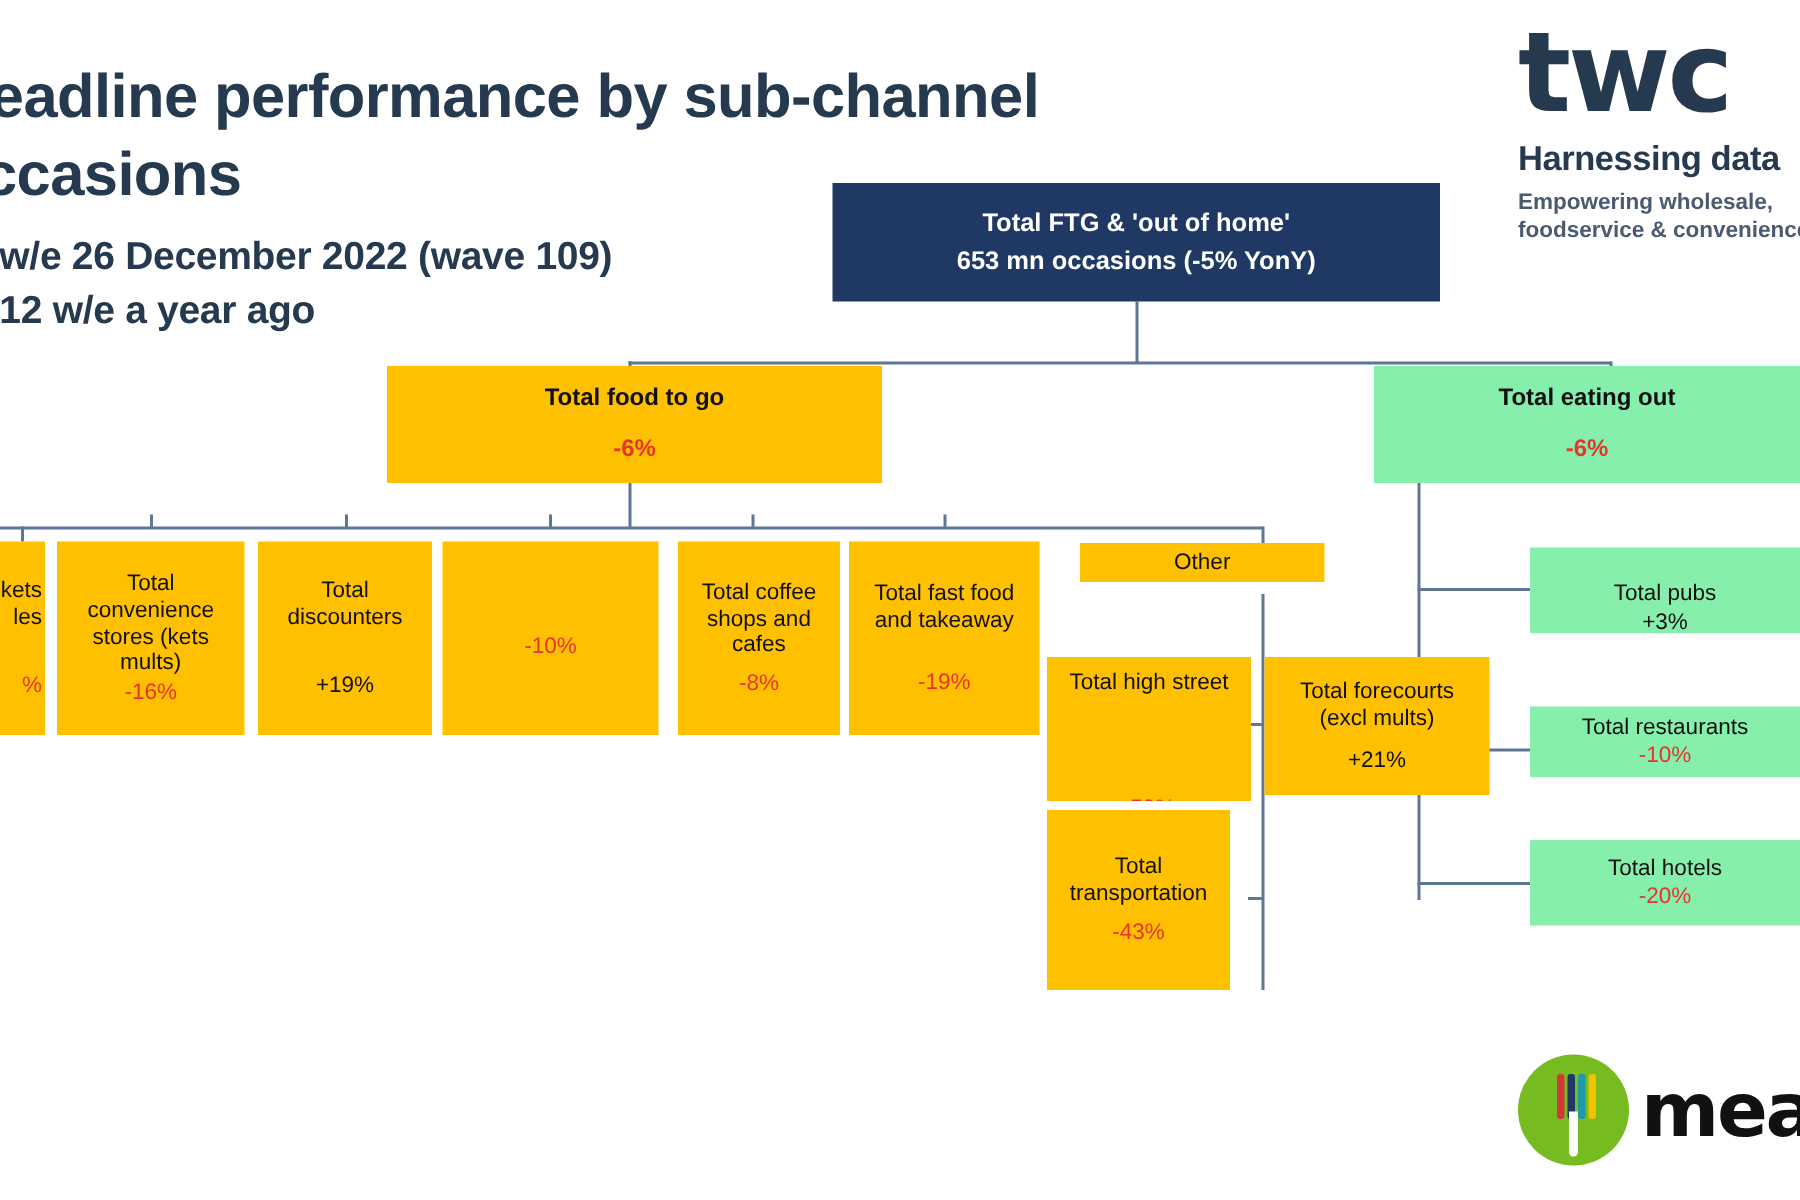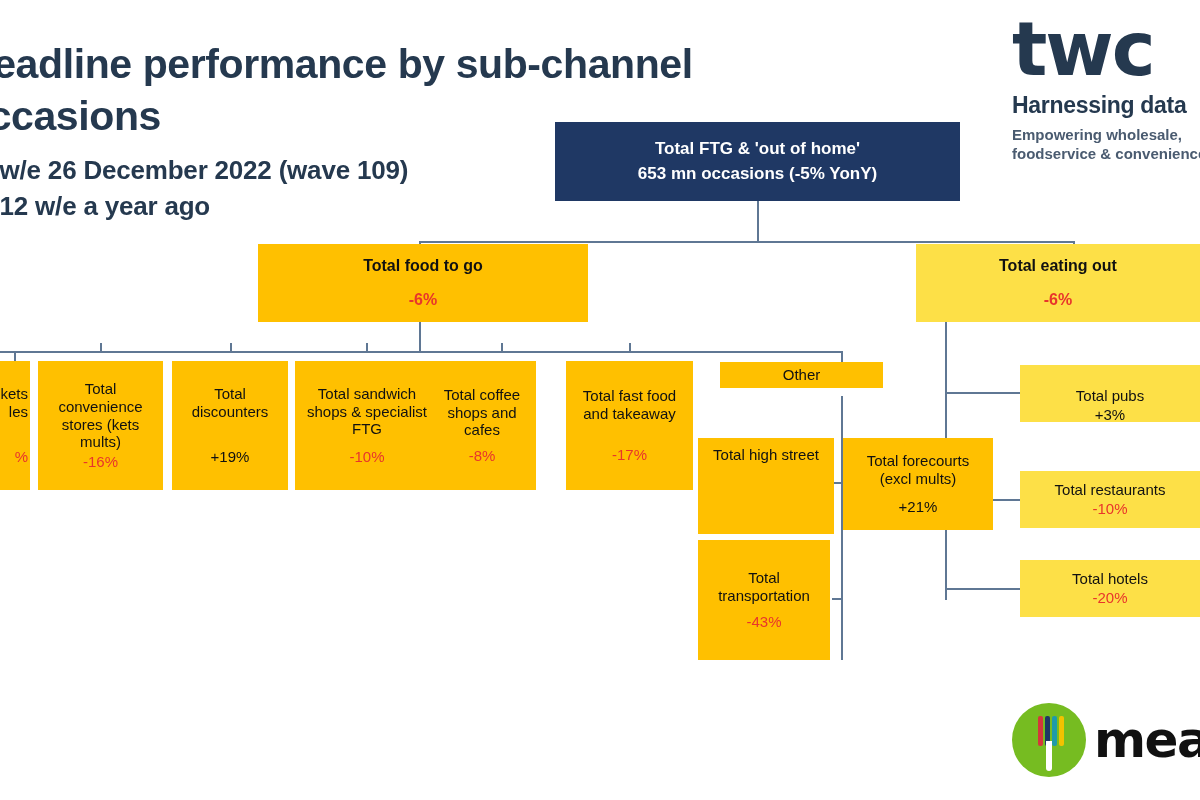--- a/index.html
+++ b/index.html
@@ -65,21 +65,21 @@
     padding:4px 6px;overflow:hidden;
   }
   .node .label{color:#111111;line-height:1.17;}
   .node .pct{line-height:1.2;margin-top:2px;}
   .pct.neg{color:#e8352b;}
   .pct.pos{color:#111111;}
 
   .n-root{background:#1f3864;}
   .n-root .label{color:#ffffff;font-weight:bold;font-size:17px;line-height:1.45;}
   .n-amber{background:#ffc000;}
-  .n-grey{background:#fde047;}
+  .n-grey{background:#86efac;}
   .bold .label{font-weight:bold;}
 </style>
 </head>
 <body>
 
 <div id="stage">
 
   <div class="title-wrap">
     <div class="title-l1">Headline performance by sub-channel</div>
     <div class="title-l2">occasions</div>
@@ -162,60 +162,59 @@
     <div class="label" style="font-size:15px;">Total convenience stores (kets mults)</div>
     <div class="pct neg" style="font-size:15px;">-16%</div>
   </div>
 
   <div class="node n-amber" style="left:172px;top:361px;width:116px;height:129px;">
     <div class="label" style="font-size:15px;">Total discounters</div>
     <div class="pct pos" style="font-size:15px;margin-top:28px;">+19%</div>
   </div>
 
   <div class="node n-amber" style="left:295px;top:361px;width:144px;height:129px;">
-    <div class="label" style="font-size:15px;">Total sandwich shops &amp; specialist FTG</div>
     <div class="pct neg" style="font-size:15px;margin-top:10px;">-10%</div>
   </div>
 
-  <div class="node n-amber" style="left:428px;top:361px;width:108px;height:129px;">
+  <div class="node n-amber" style="left:452px;top:361px;width:108px;height:129px;">
     <div class="label" style="font-size:15px;">Total coffee shops and cafes</div>
     <div class="pct neg" style="font-size:15px;margin-top:8px;">-8%</div>
   </div>
 
   <div class="node n-amber" style="left:566px;top:361px;width:127px;height:129px;">
     <div class="label" style="font-size:15px;">Total fast food and takeaway</div>
-    <div class="pct neg" style="font-size:15px;margin-top:24px;">-17%</div>
+    <div class="pct neg" style="font-size:15px;margin-top:24px;">-19%</div>
   </div>
 
   <div class="node n-amber" style="left:720px;top:362px;width:163px;height:26px;">
     <div class="label" style="font-size:15px;">Other</div>
   </div>
 
   <div class="node n-amber" style="left:698px;top:438px;width:136px;height:96px;justify-content:flex-start;padding-top:8px;">
     <div class="label" style="font-size:15px;">Total high street</div>
     <div class="pct neg" style="font-size:15px;margin-top:66px;">-59%</div>
   </div>
 
   <div class="node n-amber" style="left:843px;top:438px;width:150px;height:92px;">
     <div class="label" style="font-size:15px;">Total forecourts (excl mults)</div>
     <div class="pct pos" style="font-size:15px;margin-top:10px;">+21%</div>
   </div>
 
-  <div class="node n-amber" style="left:698px;top:540px;width:132px;height:120px;">
+  <div class="node n-amber" style="left:698px;top:540px;width:122px;height:120px;">
     <div class="label" style="font-size:15px;">Total transportation</div>
     <div class="pct neg" style="font-size:15px;margin-top:8px;">-43%</div>
   </div>
 
 
   <div class="node n-grey" style="left:1020px;top:365px;width:180px;height:57px;">
     <div class="label" style="font-size:15px;margin-top:24px;">Total pubs</div>
     <div class="pct pos" style="font-size:15px;">+3%</div>
   </div>
 
-  <div class="node n-grey" style="left:1020px;top:471px;width:180px;height:57px;justify-content:center;">
+  <div class="node n-grey" style="left:1020px;top:471px;width:180px;height:47px;justify-content:center;">
     <div class="label" style="font-size:15px;">Total restaurants</div>
     <div class="pct neg" style="font-size:15px;">-10%</div>
   </div>
 
   <div class="node n-grey" style="left:1020px;top:560px;width:180px;height:57px;">
     <div class="label" style="font-size:15px;">Total hotels</div>
     <div class="pct neg" style="font-size:15px;">-20%</div>
   </div>
 
 </div>

